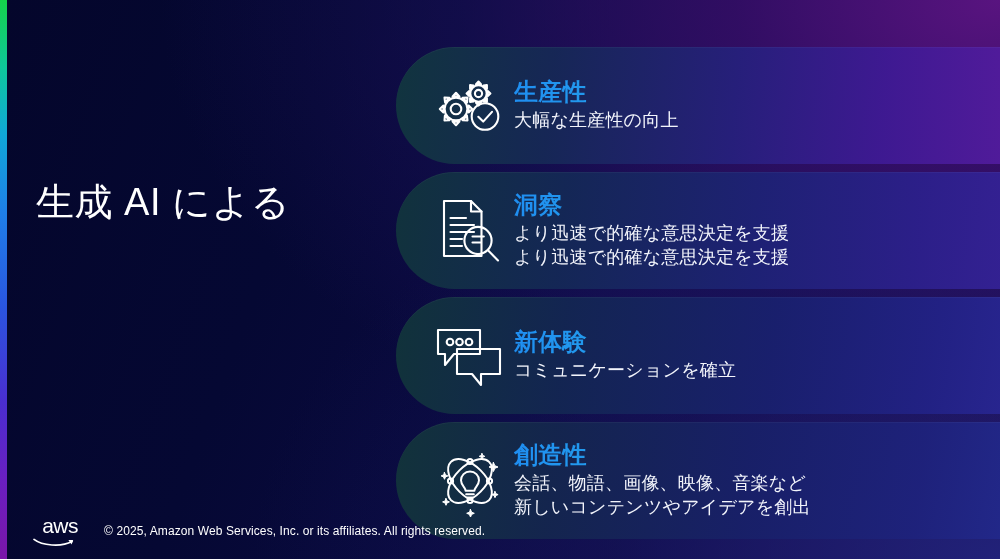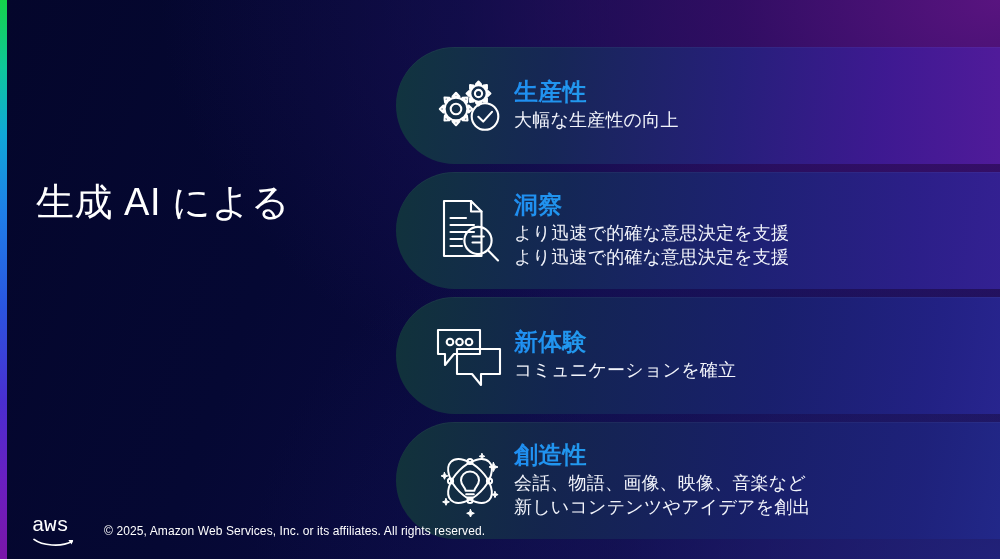--- a/index.html
+++ b/index.html
@@ -173,21 +173,22 @@
     width: 46px;
     height: 30px;
     position: relative;
   }
   #aws-logo .aws-word {
     font-size: 21px;
     font-weight: 400;
     color: #ffffff;
     letter-spacing: -0.5px;
     line-height: 1;
-    font-family: Liberation Mono, monospace;
+    font-family: Liberation Sans, sans-serif;
+    text-align: right;
   }
   #aws-logo svg {
     display: block;
     margin-top: 1px;
   }
   #copyright {
     font-size: 12px;
     color: #ffffff;
     letter-spacing: 0.1px;
     padding-bottom: 7px;

